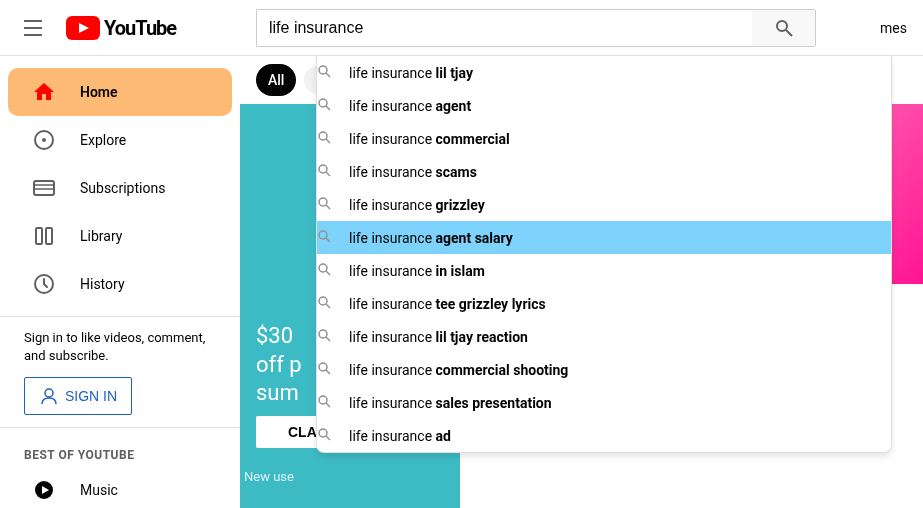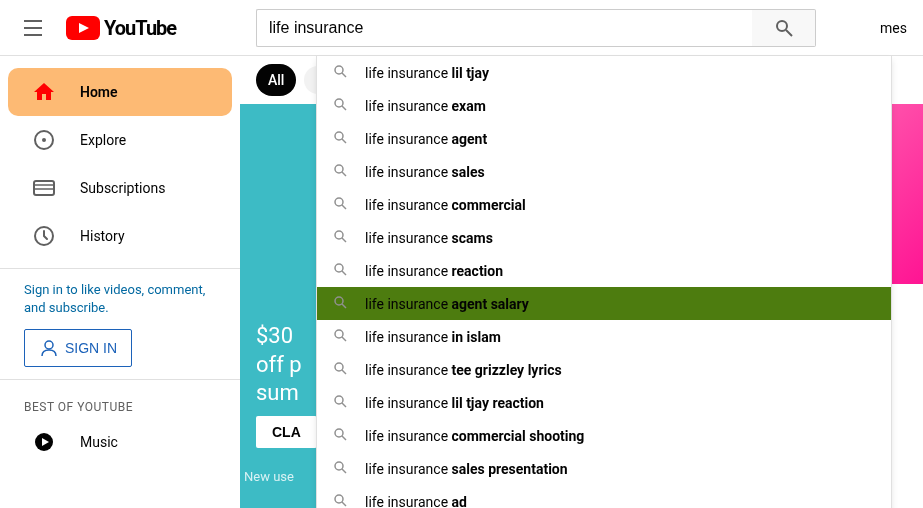--- a/index.html
+++ b/index.html
@@ -124,35 +124,35 @@
       align-items: center;
       justify-content: center;
       flex-shrink: 0;
     }
     .nav-label {
       font-size: 14px;
       color: #030303;
     }
     .sidebar-section-title {
       font-size: 12px;
-      font-weight: 400;
+      font-weight: 700;
       color: #606060;
       padding: 12px 24px 4px;
       text-transform: uppercase;
       letter-spacing: 0.5px;
     }
     .signin-section {
       padding: 12px 24px;
       border-top: 1px solid #e0e0e0;
       border-bottom: 1px solid #e0e0e0;
       margin: 8px 0;
     }
     .signin-text {
       font-size: 13px;
-      color: #0369a1;
+      color: #000000;
       line-height: 1.4;
       margin-bottom: 12px;
     }
     .sign-in-btn {
       display: flex;
       align-items: center;
       gap: 6px;
       border: 1px solid #1c62b9;
       border-radius: 2px;
       padding: 8px 14px;
@@ -243,21 +243,21 @@
       font-weight: 400;
       line-height: 1.3;
     }
     .claim-btn {
       position: absolute;
       bottom: 60px;
       left: 16px;
       background: #fff;
       color: #030303;
       border: none;
-      padding: 8px 16px;
+      padding: 8px 32px;
       font-size: 14px;
       font-weight: 600;
       cursor: pointer;
       border-radius: 2px;
     }
     .new-use-text {
       position: absolute;
       bottom: 24px;
       left: 4px;
       color: rgba(255,255,255,0.8);
@@ -273,26 +273,26 @@
       background: #fff;
       border: 1px solid #e0e0e0;
       border-top: none;
       border-radius: 0 0 8px 8px;
       box-shadow: 0 4px 6px rgba(0,0,0,0.1);
       z-index: 200;
     }
     .autocomplete-item {
       display: flex;
       align-items: center;
-      padding: 8px 16px;
+      padding: 8px 0;
       cursor: pointer;
       gap: 12px;
     }
     .autocomplete-item.highlighted {
-      background: #4d7c0f;
+      background: #7dd3fc;
     }
     .autocomplete-icon {
       color: #909090;
       font-size: 14px;
       width: 20px;
       flex-shrink: 0;
     }
     .autocomplete-text {
       font-size: 14px;
       color: #030303;
@@ -383,20 +383,29 @@
     <div class="nav-icon">
       <svg width="24" height="24" viewBox="0 0 24 24">
           <rect x="2" y="5" width="20" height="14" rx="2" stroke="#606060" stroke-width="2" fill="none"></rect>
           <line x1="2" y1="9" x2="22" y2="9" stroke="#606060" stroke-width="1.5"></line>
           <line x1="2" y1="13" x2="22" y2="13" stroke="#606060" stroke-width="1.5"></line>
         </svg>
     </div>
     <span class="nav-label">Subscriptions</span>
   </div>
 
+  <div class="nav-item">
+    <div class="nav-icon">
+      <svg width="24" height="24" viewBox="0 0 24 24">
+          <rect x="4" y="4" width="6" height="16" rx="1" stroke="#606060" stroke-width="2" fill="none"></rect>
+          <rect x="14" y="4" width="6" height="16" rx="1" stroke="#606060" stroke-width="2" fill="none"></rect>
+        </svg>
+    </div>
+    <span class="nav-label">Library</span>
+  </div>
 
   <div class="nav-item">
     <div class="nav-icon">
       <svg width="24" height="24" viewBox="0 0 24 24">
           <circle cx="12" cy="12" r="9" stroke="#606060" stroke-width="2" fill="none"></circle>
           <polyline points="12,7 12,12 15,15" stroke="#606060" stroke-width="2" fill="none" stroke-linecap="round"></polyline>
         </svg>
     </div>
     <span class="nav-label">History</span>
   </div>
@@ -465,55 +474,33 @@
       <svg width="14" height="14" viewBox="0 0 14 14">
           <circle cx="6" cy="6" r="4" stroke="#909090" stroke-width="1.5" fill="none"></circle>
           <line x1="9" y1="9" x2="13" y2="13" stroke="#909090" stroke-width="1.5"></line>
         </svg>
     </div>
     <span class="autocomplete-text">
       <span class="normal">life insurance </span><span class="bold">lil tjay</span>
     </span>
   </div>
 
-  <div class="autocomplete-item">
-    <div class="autocomplete-icon">
-      <svg width="14" height="14" viewBox="0 0 14 14">
-          <circle cx="6" cy="6" r="4" stroke="#909090" stroke-width="1.5" fill="none"></circle>
-          <line x1="9" y1="9" x2="13" y2="13" stroke="#909090" stroke-width="1.5"></line>
-        </svg>
-    </div>
-    <span class="autocomplete-text">
-      <span class="normal">life insurance </span><span class="bold">exam</span>
-    </span>
-  </div>
 
   <div class="autocomplete-item">
     <div class="autocomplete-icon">
       <svg width="14" height="14" viewBox="0 0 14 14">
           <circle cx="6" cy="6" r="4" stroke="#909090" stroke-width="1.5" fill="none"></circle>
           <line x1="9" y1="9" x2="13" y2="13" stroke="#909090" stroke-width="1.5"></line>
         </svg>
     </div>
     <span class="autocomplete-text">
       <span class="normal">life insurance </span><span class="bold">agent</span>
     </span>
   </div>
 
-  <div class="autocomplete-item">
-    <div class="autocomplete-icon">
-      <svg width="14" height="14" viewBox="0 0 14 14">
-          <circle cx="6" cy="6" r="4" stroke="#909090" stroke-width="1.5" fill="none"></circle>
-          <line x1="9" y1="9" x2="13" y2="13" stroke="#909090" stroke-width="1.5"></line>
-        </svg>
-    </div>
-    <span class="autocomplete-text">
-      <span class="normal">life insurance </span><span class="bold">sales</span>
-    </span>
-  </div>
 
   <div class="autocomplete-item">
     <div class="autocomplete-icon">
       <svg width="14" height="14" viewBox="0 0 14 14">
           <circle cx="6" cy="6" r="4" stroke="#909090" stroke-width="1.5" fill="none"></circle>
           <line x1="9" y1="9" x2="13" y2="13" stroke="#909090" stroke-width="1.5"></line>
         </svg>
     </div>
     <span class="autocomplete-text">
       <span class="normal">life insurance </span><span class="bold">commercial</span>
@@ -533,21 +520,21 @@
   </div>
 
   <div class="autocomplete-item">
     <div class="autocomplete-icon">
       <svg width="14" height="14" viewBox="0 0 14 14">
           <circle cx="6" cy="6" r="4" stroke="#909090" stroke-width="1.5" fill="none"></circle>
           <line x1="9" y1="9" x2="13" y2="13" stroke="#909090" stroke-width="1.5"></line>
         </svg>
     </div>
     <span class="autocomplete-text">
-      <span class="normal">life insurance </span><span class="bold">reaction</span>
+      <span class="normal">life insurance </span><span class="bold">grizzley</span>
     </span>
   </div>
 
   <div class="autocomplete-item highlighted">
     <div class="autocomplete-icon">
       <svg width="14" height="14" viewBox="0 0 14 14">
           <circle cx="6" cy="6" r="4" stroke="#909090" stroke-width="1.5" fill="none"></circle>
           <line x1="9" y1="9" x2="13" y2="13" stroke="#909090" stroke-width="1.5"></line>
         </svg>
     </div>

